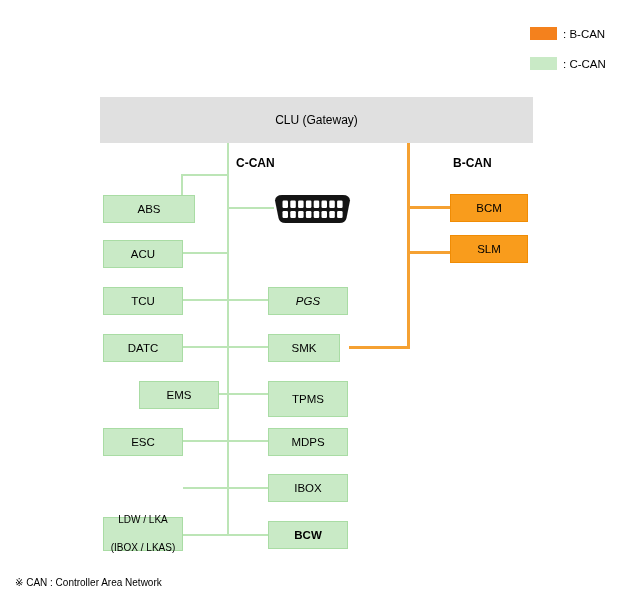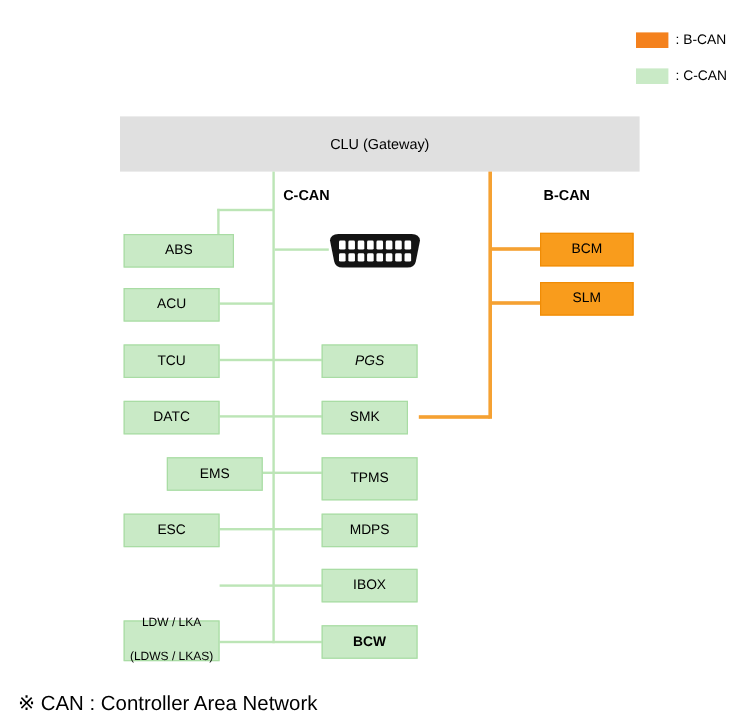--- a/index.html
+++ b/index.html
@@ -30,21 +30,21 @@
   .o{background:var(--bcan-line);}
 
   .node{position:absolute;display:flex;flex-direction:column;align-items:center;justify-content:center;
     font-size:11.5px;text-align:center;line-height:1.25;}
   .node.green{background:var(--ccan-fill);border:1px solid var(--ccan-border);}
   .node.orange{background:var(--bcan-fill);border:1px solid var(--bcan-border);}
   .node.small-text{font-size:10px;}
 
   .obd{position:absolute;left:273px;top:194px;width:79px;height:30px;}
 
-  .footer-note{position:absolute;left:15px;top:577px;font-size:17px;}
+  .footer-note{position:absolute;left:15px;top:577px;font-size:10px;}
 </style>
 </head>
 <body>
 
 <div class="canvas">
 
   <div class="legend-row" style="left:530px;top:27px;">
     <span class="swatch bcan"></span>
     <span class="lbl">: B-CAN</span>
   </div>
@@ -76,21 +76,21 @@
   <div class="hline o" style="left:349px;top:346px;width:59px;height:3px;"></div>
 
   <div class="node green" style="left:103px;top:195px;width:92px;height:28px;">ABS</div>
   <div class="node green" style="left:103px;top:240px;width:80px;height:28px;">ACU</div>
   <div class="node green" style="left:103px;top:287px;width:80px;height:28px;">TCU</div>
   <div class="node green" style="left:103px;top:334px;width:80px;height:28px;">DATC</div>
   <div class="node green" style="left:103px;top:381px;width:80px;height:28px;margin-left:36px;">EMS</div>
   <div class="node green" style="left:103px;top:428px;width:80px;height:28px;">ESC</div>
   <div class="node green small-text" style="left:103px;top:517px;width:80px;height:34px;gap:16px;">
     <span>LDW / LKA</span>
-    <span>(LDWS / LKAS)</span>
+    <span>(IBOX / LKAS)</span>
   </div>
 
   <div class="node green" style="left:268px;top:287px;width:80px;height:28px;font-style:italic;">PGS</div>
   <div class="node green" style="left:268px;top:334px;width:72px;height:28px;">SMK</div>
   <div class="node green" style="left:268px;top:381px;width:80px;height:36px;">TPMS</div>
   <div class="node green" style="left:268px;top:428px;width:80px;height:28px;">MDPS</div>
   <div class="node green" style="left:268px;top:474px;width:80px;height:28px;">IBOX</div>
   <div class="node green" style="left:268px;top:521px;width:80px;height:28px;font-weight:bold;">BCW</div>
 
   <div class="node orange" style="left:450px;top:194px;width:78px;height:28px;">BCM</div>

